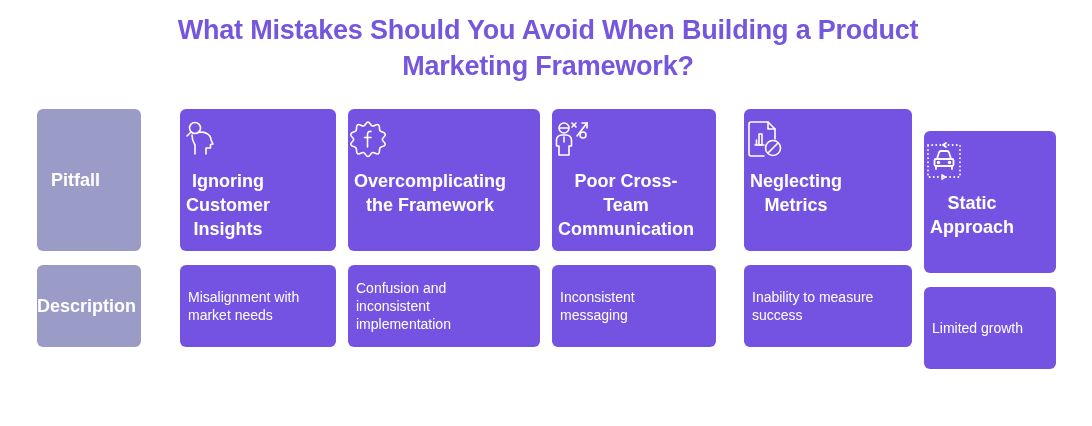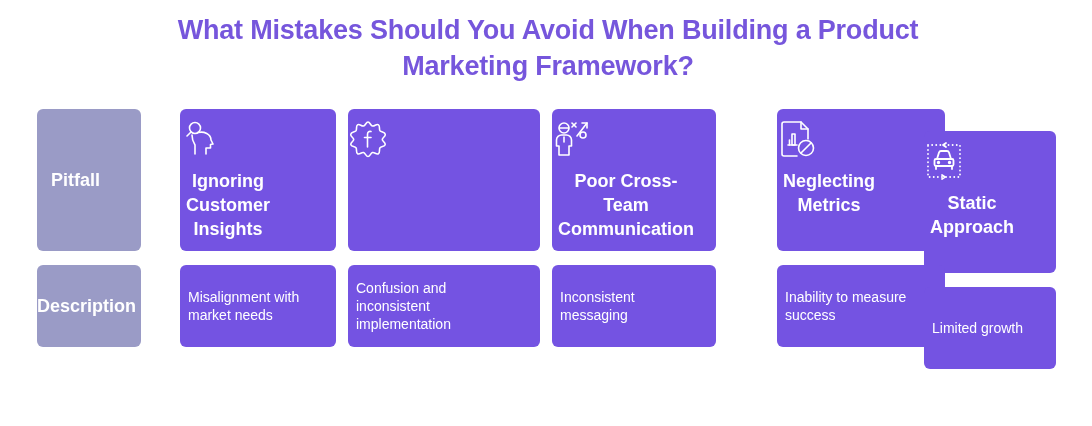--- a/index.html
+++ b/index.html
@@ -76,21 +76,21 @@
       font-size: 14px;
       line-height: 18px;
       padding: 0 8px;
     }
     .row1 { top: 109px; height: 142px; }
     .row2 { top: 265px; height: 82px; }
     .c0 { left: 37px; width: 104px; }
     .c1 { left: 180px; width: 156px; }
     .c2 { left: 348px; width: 192px; }
     .c3 { left: 552px; width: 164px; }
-    .c4 { left: 744px; width: 168px; margin-left: 33px; }
+    .c4 { left: 744px; width: 168px; }
     .c5 { left: 924px; width: 132px; margin-top: 22px; }
   </style>
 </head>
 <body>
 
 <div class="title">
   <span class="line">What Mistakes Should You Avoid When Building a Product</span>
   <span class="line">Marketing Framework?</span>
 </div>
 
@@ -118,20 +118,24 @@
 </div>
 
 <div class="cell pitfall-cell row1 c2">
   <span class="icon">
     <svg viewBox="0 0 40 40" fill="none" stroke="#ffffff" stroke-width="1.6" stroke-linecap="round" stroke-linejoin="round">
       <path d="M20 3 C22 3 22.5 6.5 24.5 7 C26.5 7.5 28.5 4.5 30.5 5.8 C32.3 7 30.8 10.2 32 11.8 C33.3 13.4 37 13 37.3 15.3 C37.6 17.6 34.3 18.6 34.3 20.5 C34.3 22.4 37.6 23.4 37.2 25.6 C36.8 27.8 33.2 27.2 32 28.8 C30.8 30.4 32.4 33.6 30.4 34.8 C28.4 36 26.5 33 24.5 33.6 C22.5 34.2 22 37.5 20 37.5 C18 37.5 17.5 34.2 15.5 33.6 C13.5 33 11.6 36 9.6 34.8 C7.6 33.6 9.2 30.4 8 28.8 C6.8 27.2 3.2 27.8 2.8 25.6 C2.4 23.4 5.7 22.4 5.7 20.5 C5.7 18.6 2.4 17.6 2.7 15.3 C3 13 6.7 13.4 8 11.8 C9.2 10.2 7.7 7 9.5 5.8 C11.5 4.5 13.5 7.5 15.5 7 C17.5 6.5 18 3 20 3 Z"></path>
       <path d="M23 12.5 C21 12 19.5 13 19.5 15.5 L19.5 28"></path>
       <line x1="16.5" y1="18.5" x2="23" y2="18.5"></line>
     </svg>
   </span>
+  <div class="pitfall-title">
+    <div>Overcomplicating</div>
+    <div>the Framework</div>
+  </div>
 </div>
 
 <div class="cell pitfall-cell row1 c3">
   <span class="icon">
     <svg viewBox="0 0 40 40" fill="none" stroke="#ffffff" stroke-width="1.6" stroke-linecap="round" stroke-linejoin="round">
       <circle cx="12" cy="9" r="5"></circle>
       <line x1="7.5" y1="9" x2="16.5" y2="9"></line>
       <path d="M7 36 L7 27 L4.5 27 L4.5 21 C4.5 18 7 16 9.5 16 L14.5 16 C17 16 19.5 18 19.5 21 L19.5 27 L17 27 L17 36 Z"></path>
       <line x1="12" y1="18" x2="12" y2="23"></line>
       <line x1="20" y1="4" x2="24" y2="8"></line>

